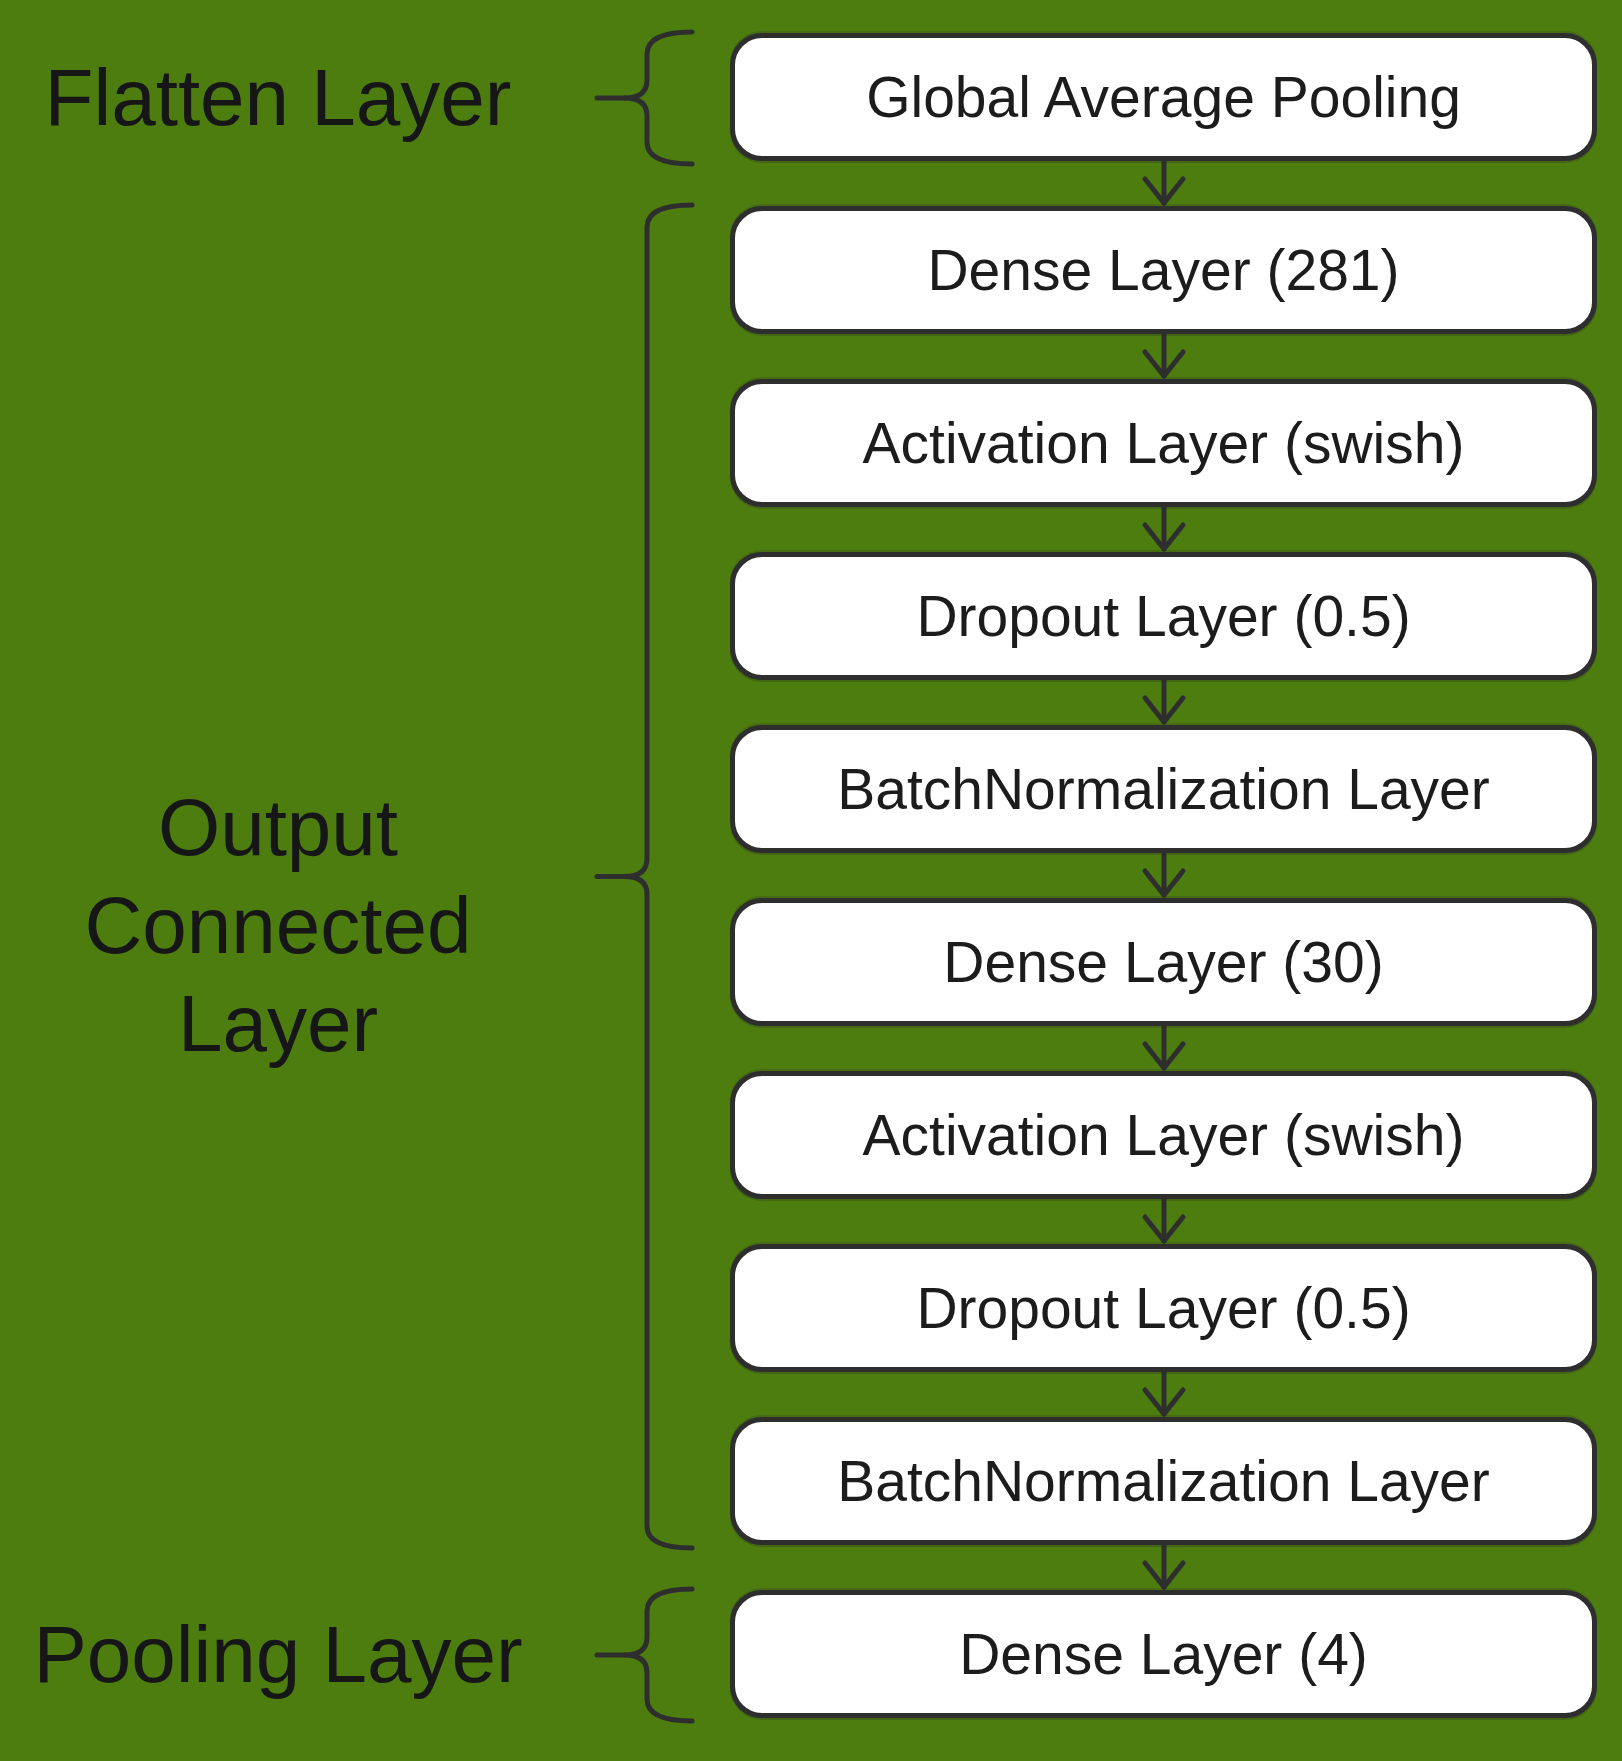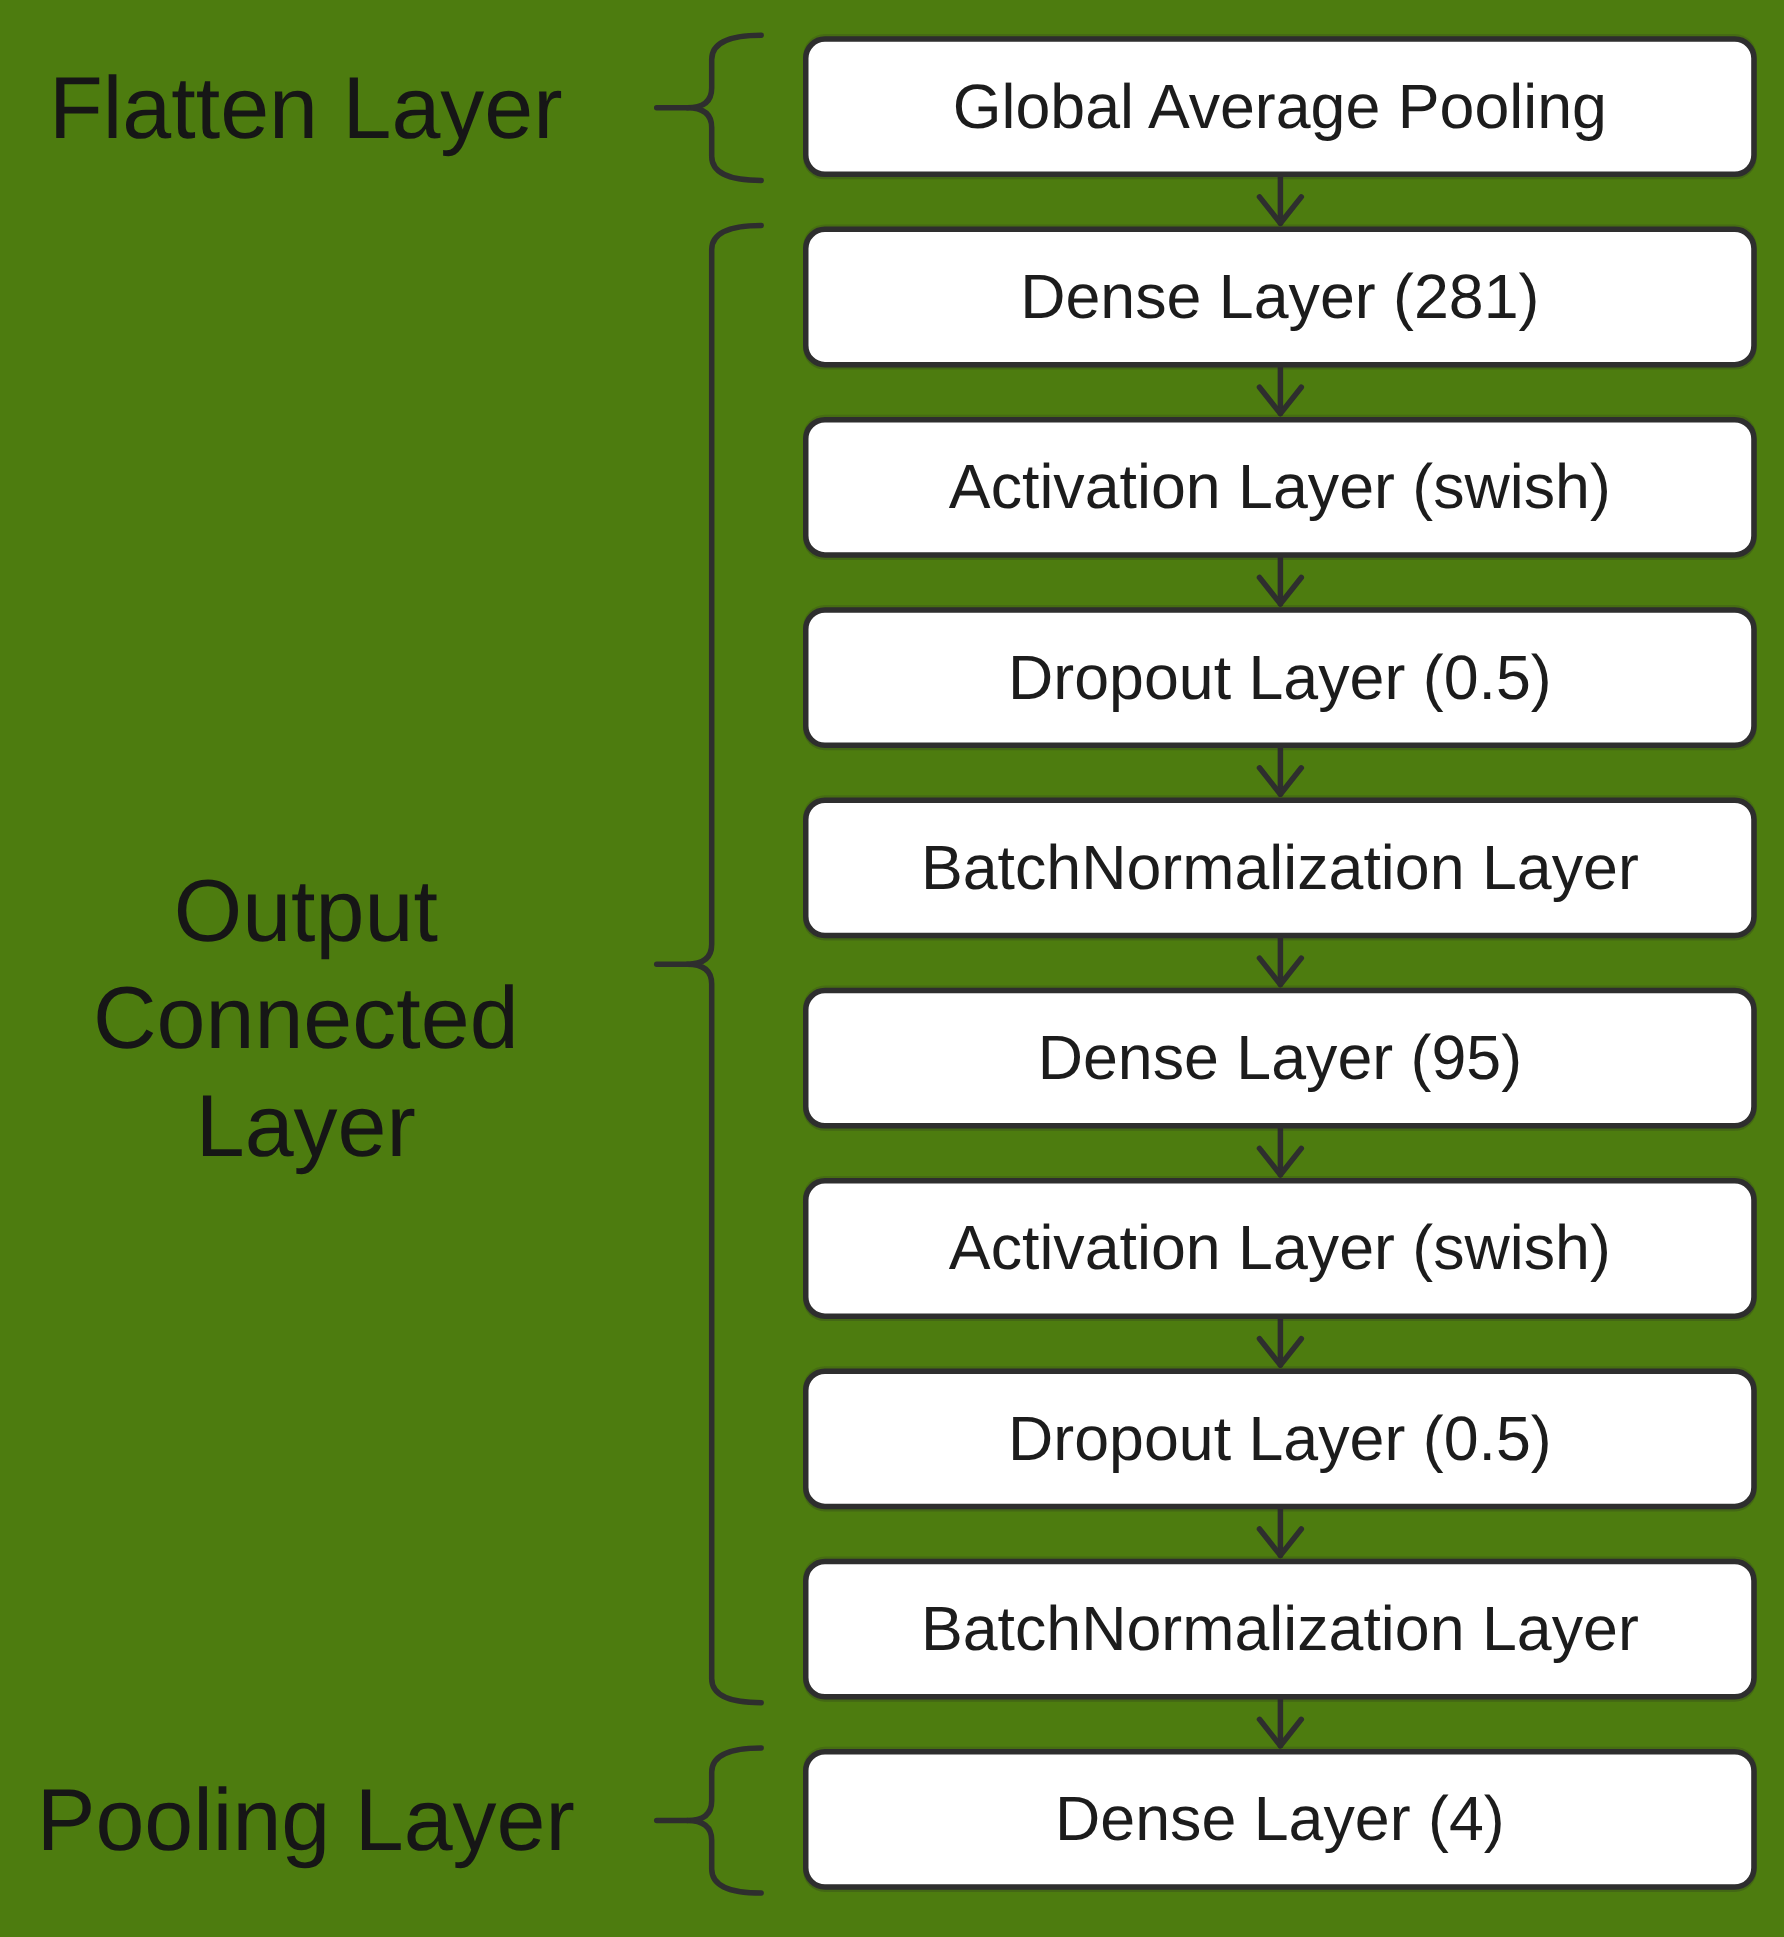--- a/index.html
+++ b/index.html
@@ -21,21 +21,21 @@
     top: 0;
     width: 1622px;
     height: 1761px;
   }
   .flow-box {
     position: absolute;
     left: 730px;
     width: 857px;           
     height: 118px;          
     border: 5px solid #2e2e2e;
-    border-radius: 20px;
+    border-radius: 32px;
     background: #ffffff;
     display: flex;
     align-items: center;
     justify-content: center;
     box-sizing: content-box;
     box-shadow: 0 2px 0 rgba(40,40,40,0.25), 0 -2px 0 rgba(40,40,40,0.18);
   }
   .flow-box-label {
     font-size: 57px;
     color: #1c1c1c;
@@ -128,21 +128,21 @@
 
   <div class="flow-box" style="top: 552px;">
     <span class="flow-box-label">Dropout Layer (0.5)</span>
   </div>
 
   <div class="flow-box" style="top: 725px;">
     <span class="flow-box-label">BatchNormalization Layer</span>
   </div>
 
   <div class="flow-box" style="top: 898px;">
-    <span class="flow-box-label">Dense Layer (95)</span>
+    <span class="flow-box-label">Dense Layer (30)</span>
   </div>
 
   <div class="flow-box" style="top: 1071px;">
     <span class="flow-box-label">Activation Layer (swish)</span>
   </div>
 
   <div class="flow-box" style="top: 1244px;">
     <span class="flow-box-label">Dropout Layer (0.5)</span>
   </div>
 

